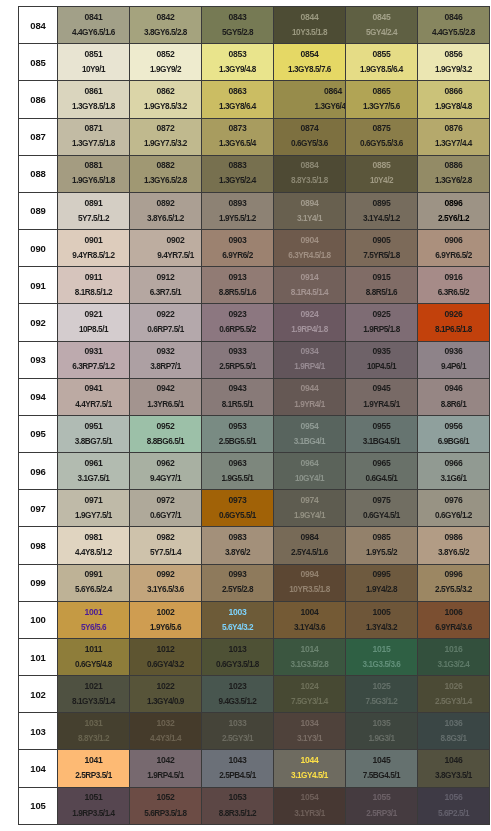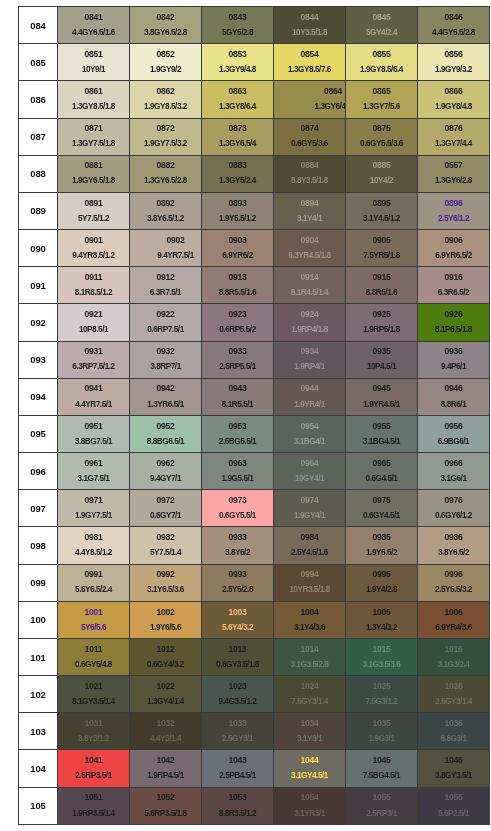--- a/index.html
+++ b/index.html
@@ -260,21 +260,21 @@
             </div>
           </td>
           <td class="swatch" style="background: rgb(91, 86, 59); color: rgb(160, 154, 131);">
             <div class="swatch-inner">
               <div class="code">0885</div>
               <div class="notation">10Y4/2</div>
             </div>
           </td>
           <td class="swatch" style="background: rgb(147, 139, 102); color: rgb(28, 28, 28);">
             <div class="swatch-inner">
-              <div class="code">0557</div>
+              <div class="code">0886</div>
               <div class="notation">1.3GY6/2.8</div>
             </div>
           </td>
         </tr>
         <tr>
           <td class="rowlabel">089</td>
           <td class="swatch" style="background: rgb(212, 206, 196); color: rgb(28, 28, 28);">
             <div class="swatch-inner">
               <div class="code">0891</div>
               <div class="notation">5Y7.5/1.2</div>
@@ -297,21 +297,21 @@
               <div class="code">0894</div>
               <div class="notation">3.1Y4/1</div>
             </div>
           </td>
           <td class="swatch" style="background: rgb(118, 108, 93); color: rgb(28, 28, 28);">
             <div class="swatch-inner">
               <div class="code">0895</div>
               <div class="notation">3.1Y4.5/1.2</div>
             </div>
           </td>
-          <td class="swatch" style="background: rgb(157, 147, 133); color: #4c1d95;">
+          <td class="swatch" style="background: rgb(157, 147, 133); color: #000000;">
             <div class="swatch-inner">
               <div class="code">0896</div>
               <div class="notation">2.5Y6/1.2</div>
             </div>
           </td>
         </tr>
         <tr>
           <td class="rowlabel">090</td>
           <td class="swatch" style="background: rgb(221, 204, 188); color: rgb(28, 28, 28);">
             <div class="swatch-inner">
@@ -414,21 +414,21 @@
               <div class="code">0924</div>
               <div class="notation">1.9RP4/1.8</div>
             </div>
           </td>
           <td class="swatch" style="background: rgb(126, 108, 116); color: rgb(28, 28, 28);">
             <div class="swatch-inner">
               <div class="code">0925</div>
               <div class="notation">1.9RP5/1.8</div>
             </div>
           </td>
-          <td class="swatch" style="background: #4d7c0f; color: rgb(28, 28, 28); margin-left: 17px;">
+          <td class="swatch" style="background: #c2410c; color: rgb(28, 28, 28); margin-left: 17px;">
             <div class="swatch-inner">
               <div class="code">0926</div>
               <div class="notation">8.1P6.5/1.8</div>
             </div>
           </td>
         </tr>
         <tr>
           <td class="rowlabel">093</td>
           <td class="swatch" style="background: rgb(189, 170, 174); color: rgb(28, 28, 28);">
             <div class="swatch-inner">
@@ -591,21 +591,21 @@
               <div class="code">0971</div>
               <div class="notation">1.9GY7.5/1</div>
             </div>
           </td>
           <td class="swatch" style="background: rgb(175, 169, 154); color: rgb(28, 28, 28);">
             <div class="swatch-inner">
               <div class="code">0972</div>
               <div class="notation">0.6GY7/1</div>
             </div>
           </td>
-          <td class="swatch" style="background: #fca5a5; color: rgb(28, 28, 28);">
+          <td class="swatch" style="background: #a16207; color: rgb(28, 28, 28);">
             <div class="swatch-inner">
               <div class="code">0973</div>
               <div class="notation">0.6GY5.5/1</div>
             </div>
           </td>
           <td class="swatch" style="background: rgb(94, 92, 80); color: rgb(147, 144, 130);">
             <div class="swatch-inner">
               <div class="code">0974</div>
               <div class="notation">1.9GY4/1</div>
             </div>
@@ -708,21 +708,21 @@
               <div class="code">1001</div>
               <div class="notation">5Y6/5.6</div>
             </div>
           </td>
           <td class="swatch" style="background: rgb(207, 157, 81); color: rgb(28, 28, 28);">
             <div class="swatch-inner">
               <div class="code">1002</div>
               <div class="notation">1.9Y6/5.6</div>
             </div>
           </td>
-          <td class="swatch" style="background: rgb(109, 91, 56); color: #fdba74;">
+          <td class="swatch" style="background: rgb(109, 91, 56); color: #7dd3fc;">
             <div class="swatch-inner">
               <div class="code">1003</div>
               <div class="notation">5.6Y4/3.2</div>
             </div>
           </td>
           <td class="swatch" style="background: rgb(116, 90, 53); color: rgb(28, 28, 28);">
             <div class="swatch-inner">
               <div class="code">1004</div>
               <div class="notation">3.1Y4/3.6</div>
             </div>
@@ -783,21 +783,21 @@
           <td class="rowlabel">102</td>
           <td class="swatch" style="background: rgb(79, 81, 65); color: rgb(28, 28, 28);">
             <div class="swatch-inner">
               <div class="code">1021</div>
               <div class="notation">8.1GY3.5/1.4</div>
             </div>
           </td>
           <td class="swatch" style="background: rgb(87, 84, 57); color: rgb(28, 28, 28);">
             <div class="swatch-inner">
               <div class="code">1022</div>
-              <div class="notation">1.3GY4/1.4</div>
+              <div class="notation">1.3GY4/0.9</div>
             </div>
           </td>
           <td class="swatch" style="background: rgb(72, 86, 79); color: rgb(28, 28, 28);">
             <div class="swatch-inner">
               <div class="code">1023</div>
               <div class="notation">9.4G3.5/1.2</div>
             </div>
           </td>
           <td class="swatch" style="background: rgb(71, 73, 51); color: rgb(110, 112, 89);">
             <div class="swatch-inner">
@@ -852,21 +852,21 @@
           </td>
           <td class="swatch" style="background: rgb(58, 70, 69); color: rgb(99, 109, 108);">
             <div class="swatch-inner">
               <div class="code">1036</div>
               <div class="notation">8.8G3/1</div>
             </div>
           </td>
         </tr>
         <tr>
           <td class="rowlabel">104</td>
-          <td class="swatch" style="background: #ef4444; color: rgb(28, 28, 28);">
+          <td class="swatch" style="background: #fdba74; color: rgb(28, 28, 28);">
             <div class="swatch-inner">
               <div class="code">1041</div>
               <div class="notation">2.5RP3.5/1</div>
             </div>
           </td>
           <td class="swatch" style="background: rgb(119, 105, 111); color: rgb(28, 28, 28);">
             <div class="swatch-inner">
               <div class="code">1042</div>
               <div class="notation">1.9RP4.5/1</div>
             </div>

